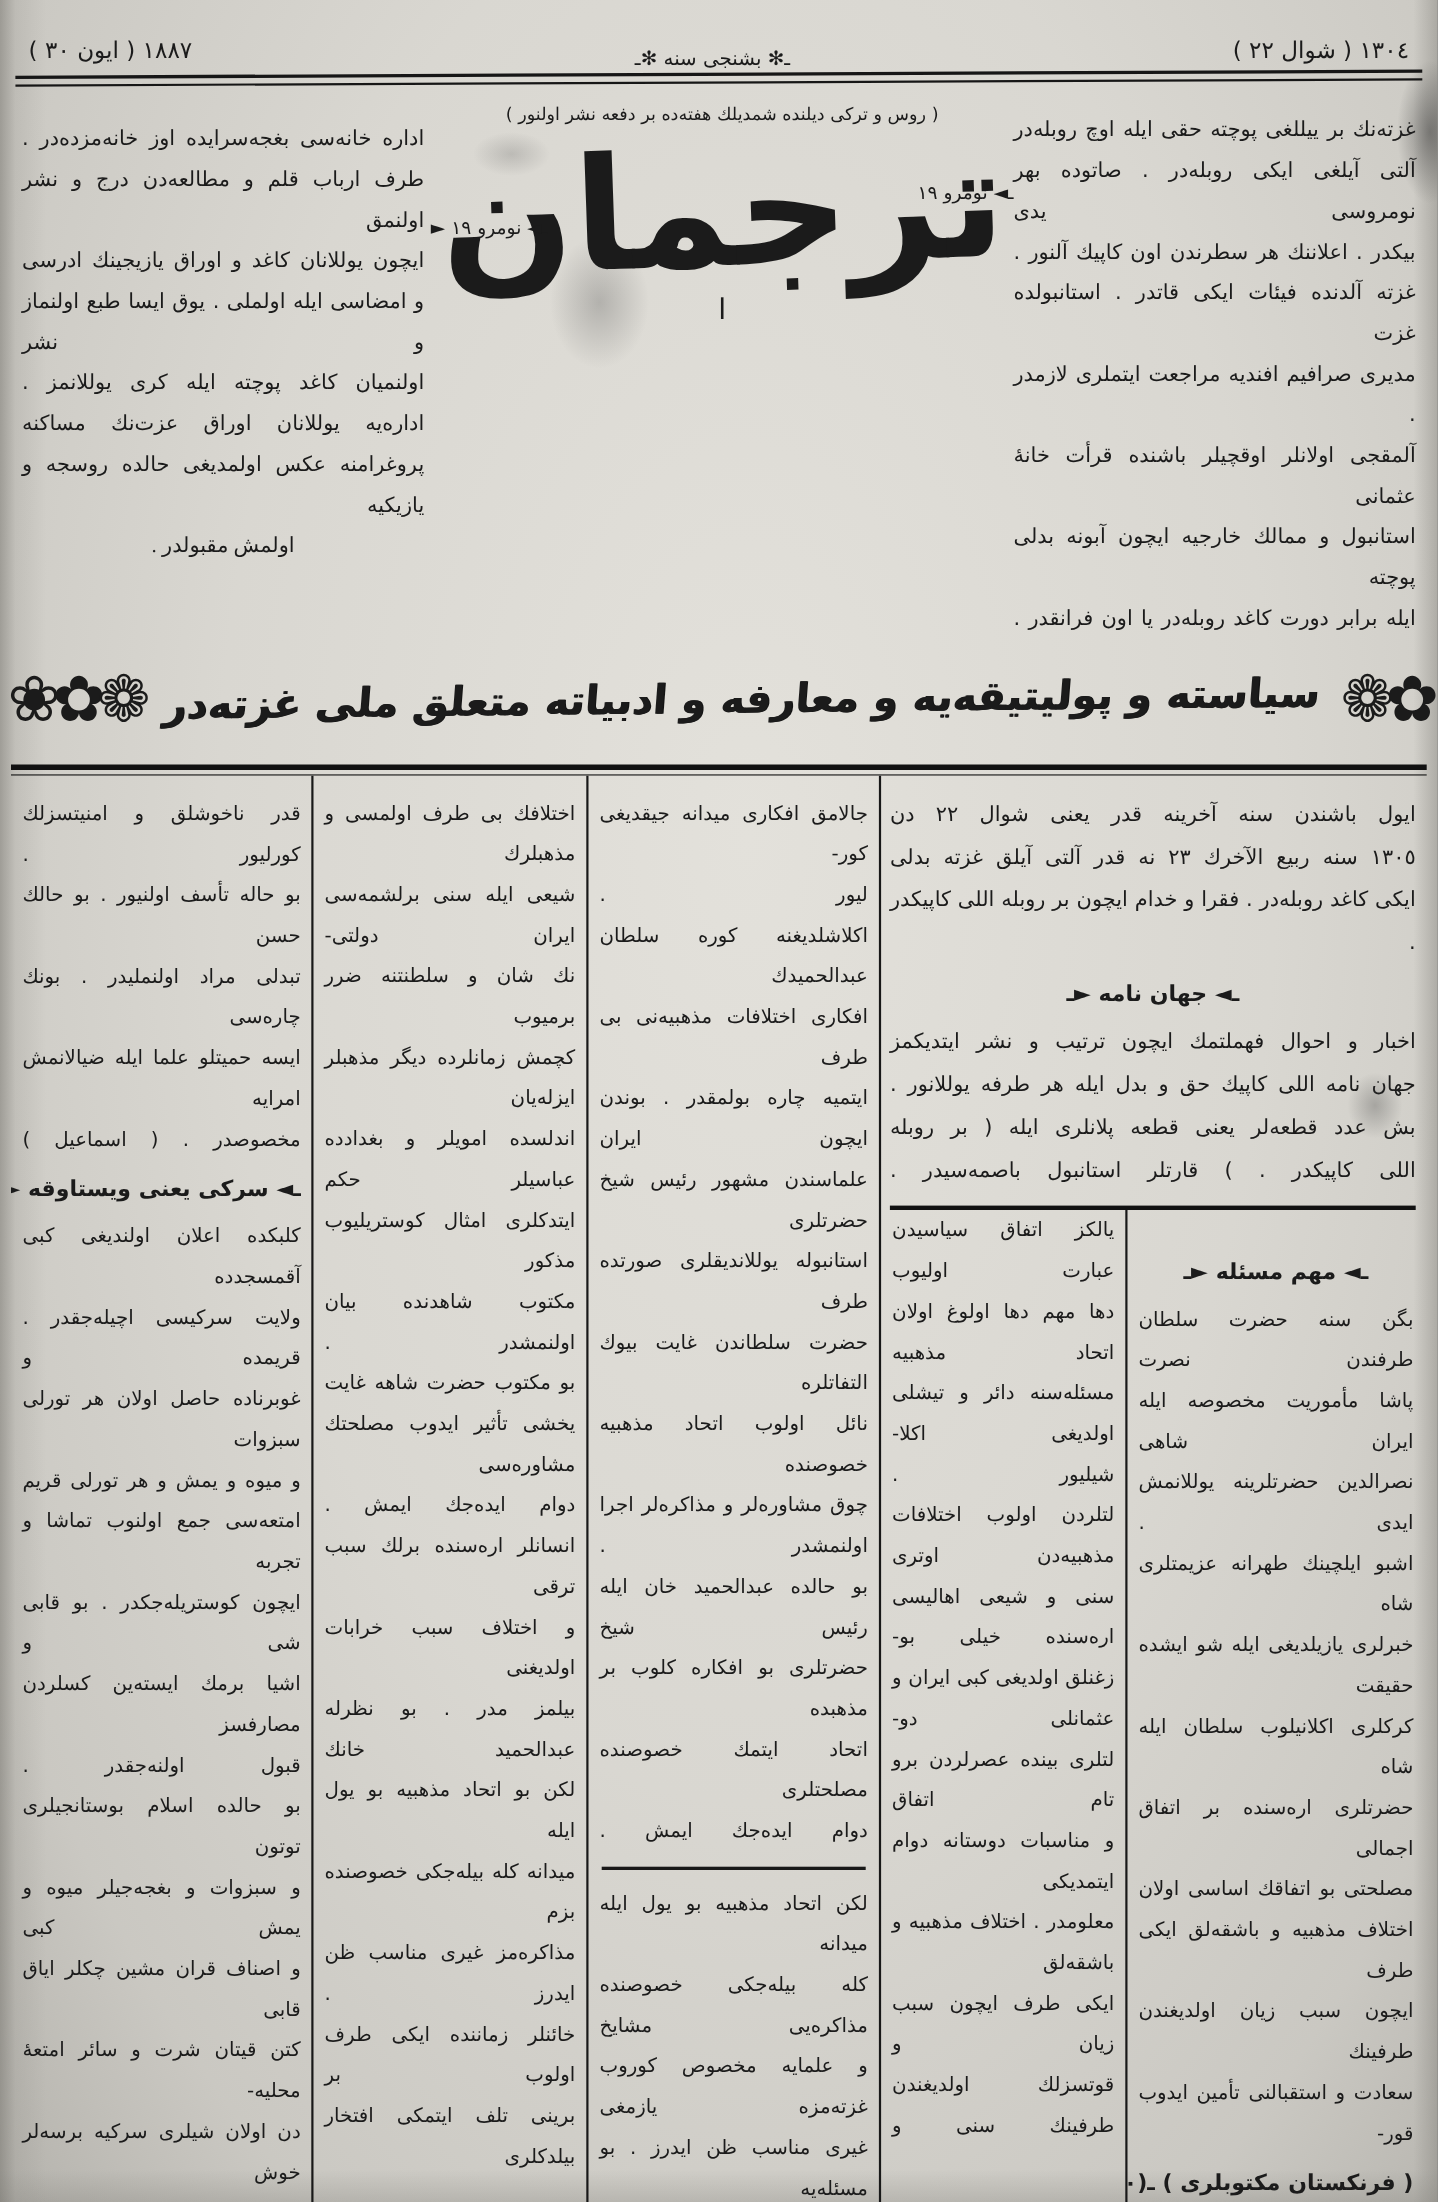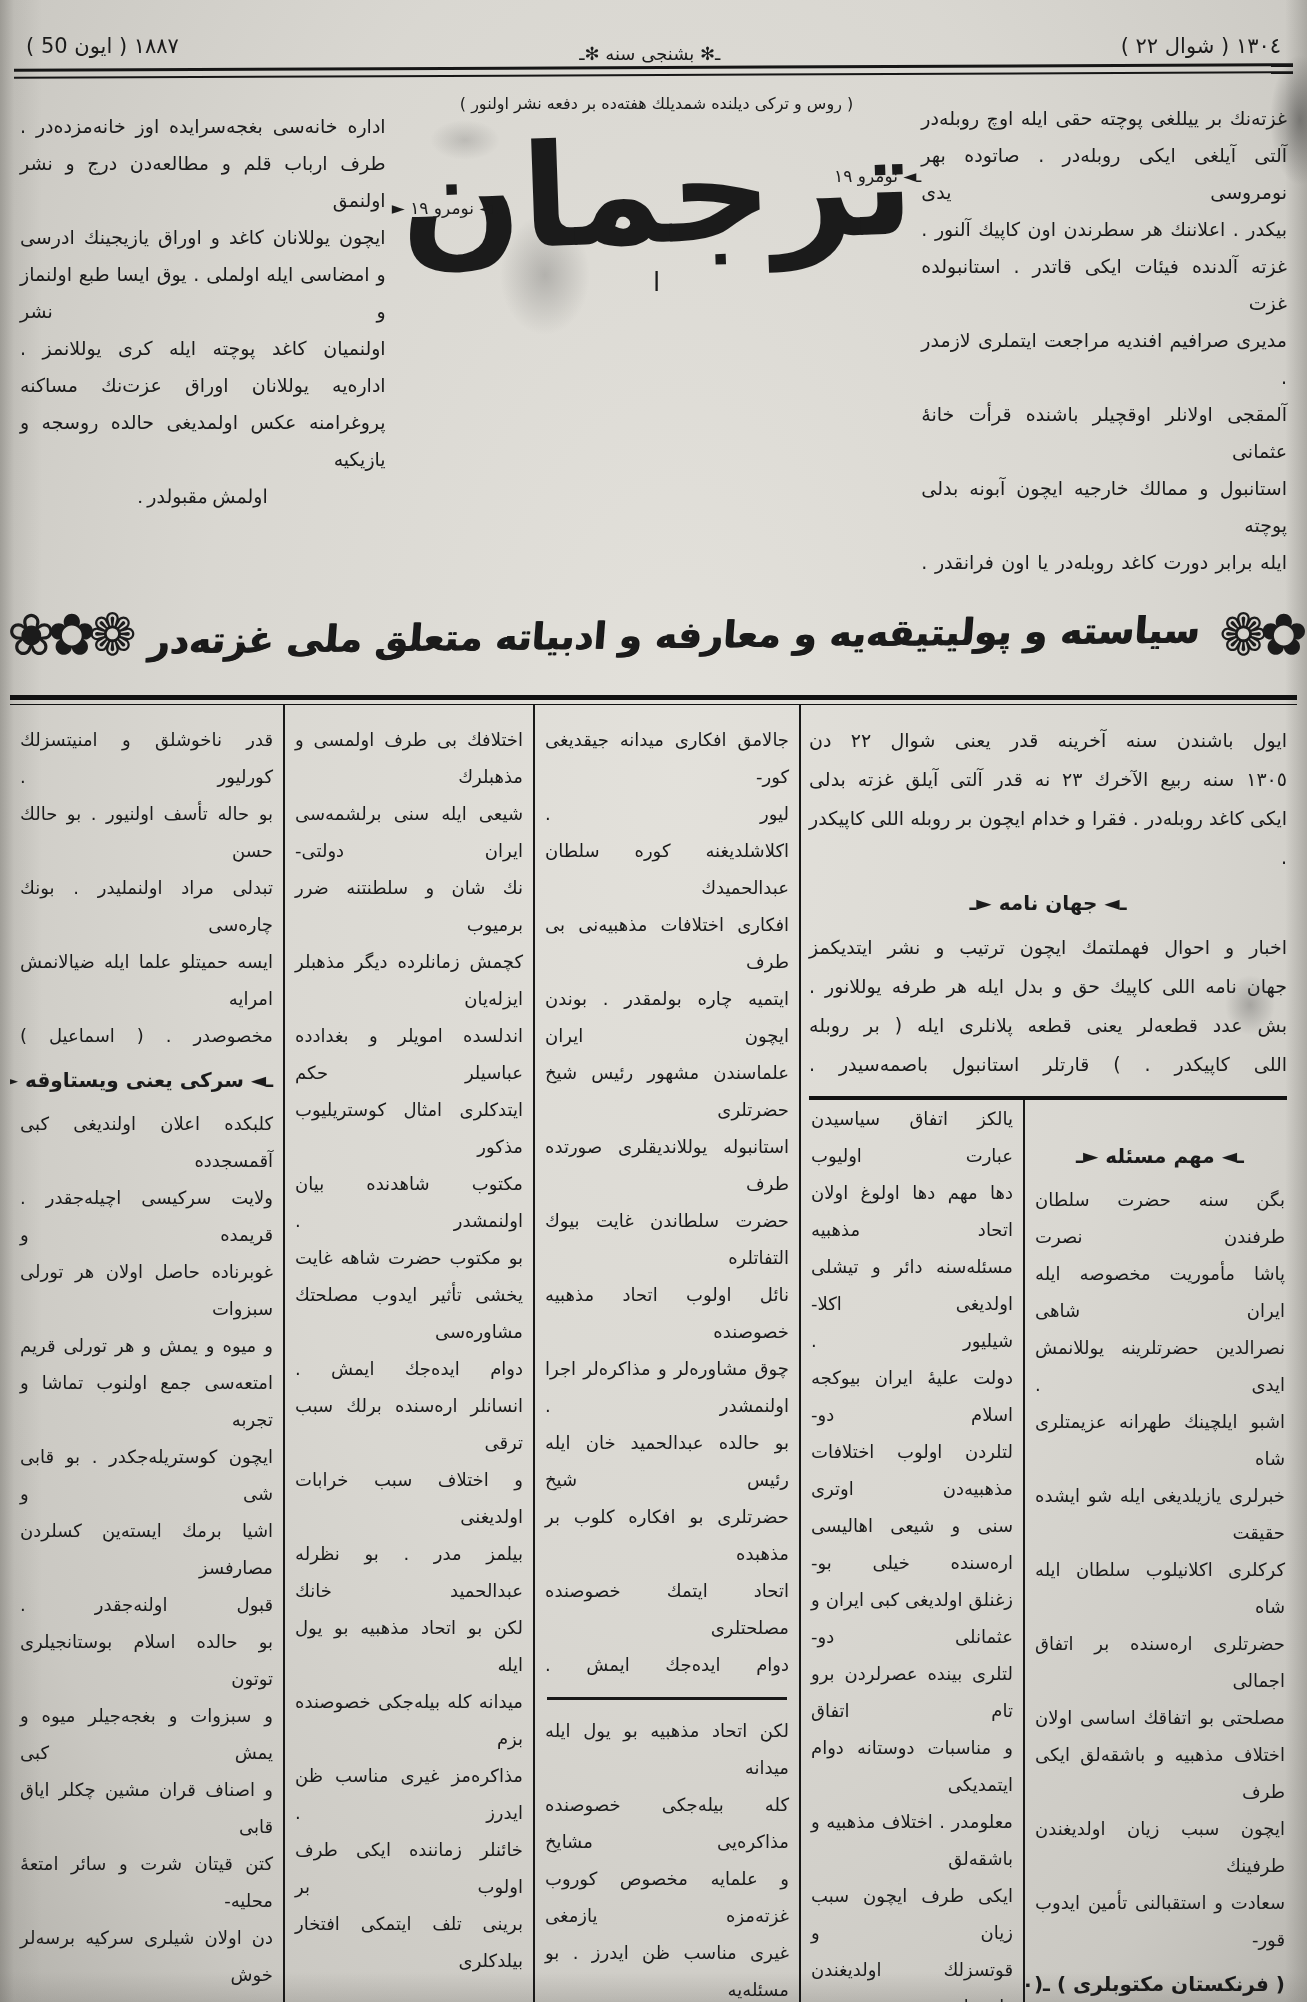--- a/index.html
+++ b/index.html
@@ -69,21 +69,21 @@
 
 <div class="page">
   <div class="smudge sm1"></div>
   <div class="smudge sm2"></div>
   <div class="smudge sm3"></div>
   <div class="smudge sm4"></div>
 
   <div class="topbar">
     <span>١٣٠٤ ( شوال ٢٢ )</span>
     <span class="mid">ـ✻ بشنجى سنه ✻ـ</span>
-    <span>١٨٨٧ ( ايون 50 )</span>
+    <span>١٨٨٧ ( ايون ٣٠ )</span>
   </div>
   <div class="double-rule"></div>
 
   <div class="header-mid">
     <div class="hblock sub-block">
         <div class="ln">غزته‌نك بر ييللغى پوچته حقى ايله اوچ روبله‌در</div>
         <div class="ln">آلتى آيلغى ايكى روبله‌در . صاتوده بهر نومروسى يدى</div>
         <div class="ln">بيكدر . اعلاننك هر سطرندن اون كاپيك آلنور .</div>
         <div class="ln">غزته آلدنده فيئات ايكى قاتدر . استانبولده غزت</div>
         <div class="ln">مديرى صرافيم افنديه مراجعت ايتملرى لازمدر .</div>
@@ -147,21 +147,20 @@
             <div class="ln">اختلاف مذهبيه و باشقه‌لق ايكى طرف</div>
             <div class="ln">ايچون سبب زيان اولديغندن طرفينك</div>
             <div class="ln">سعادت و استقبالنى تأمين ايدوب قور-</div>
             <div class="head">( فرنكستان مكتوبلرى ) ـ(٠)</div>
           </div>
         <div class="sub-left">
             <div class="ln">يالكز اتفاق سياسيدن عبارت اوليوب</div>
             <div class="ln">دها مهم دها اولوغ اولان اتحاد مذهبيه</div>
             <div class="ln">مسئله‌سنه دائر و تيشلى اولديغى اكلا-</div>
             <div class="ln">شيليور .</div>
-            <div class="ln">دولت عليهٔ ايران بيوكجه اسلام دو-</div>
             <div class="ln">لتلردن اولوب اختلافات مذهبيه‌دن اوترى</div>
             <div class="ln">سنى و شيعى اهاليسى اره‌سنده خيلى بو-</div>
             <div class="ln">زغنلق اولديغى كبى ايران و عثمانلى دو-</div>
             <div class="ln">لتلرى بينده عصرلردن برو تام اتفاق</div>
             <div class="ln">و مناسبات دوستانه دوام ايتمديكى</div>
             <div class="ln">معلومدر . اختلاف مذهبيه و باشقه‌لق</div>
             <div class="ln">ايكى طرف ايچون سبب زيان و</div>
             <div class="ln">قوتسزلك اولديغندن طرفينك سنى و</div>
           </div>
       </div>

